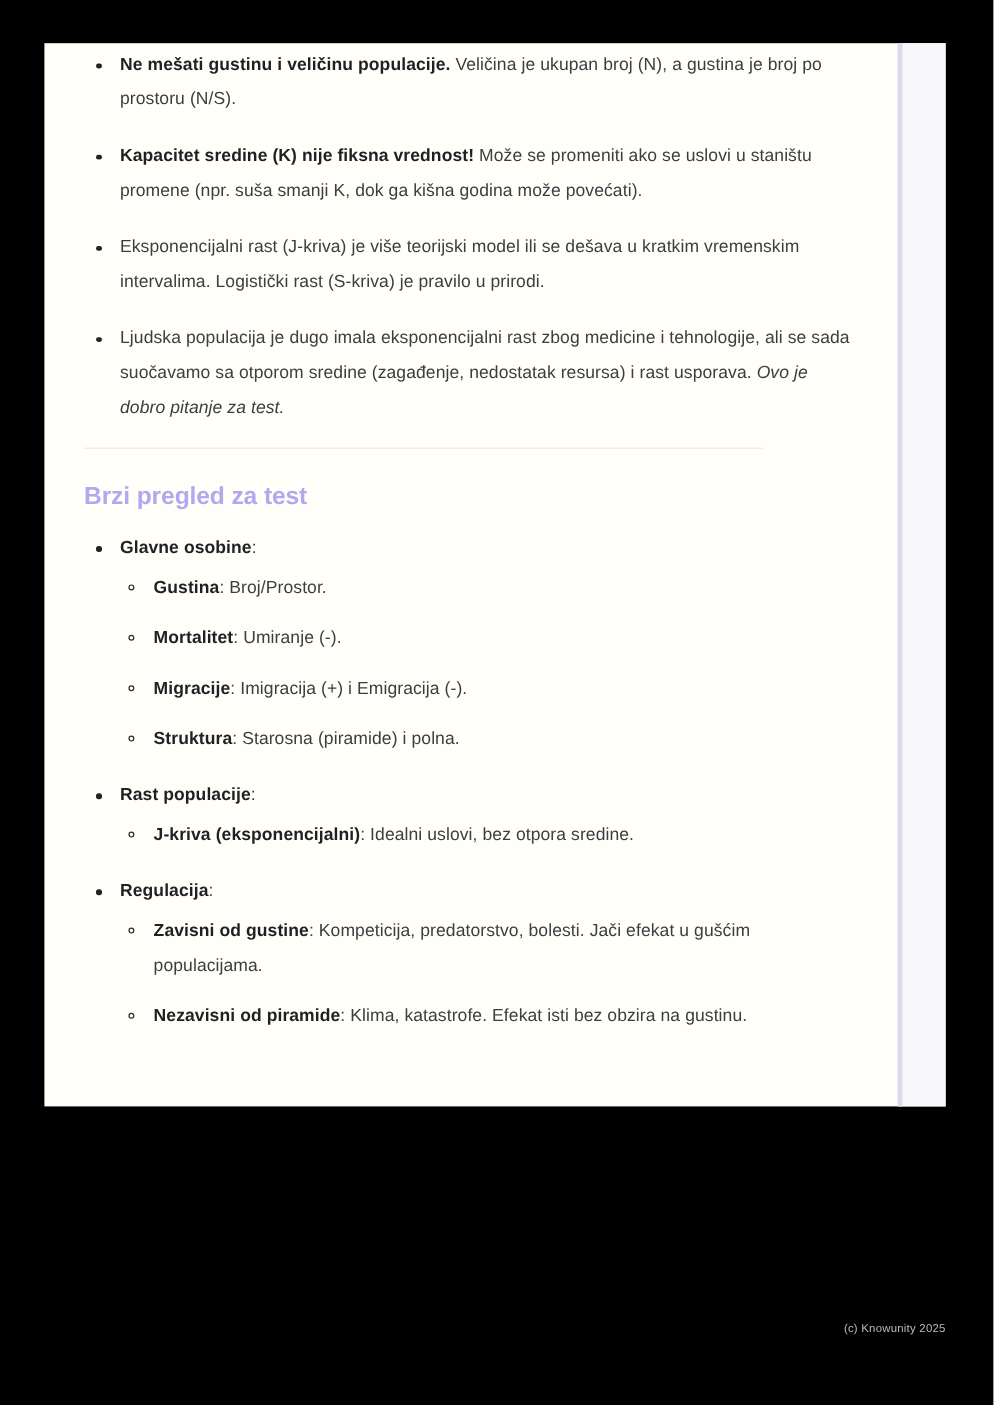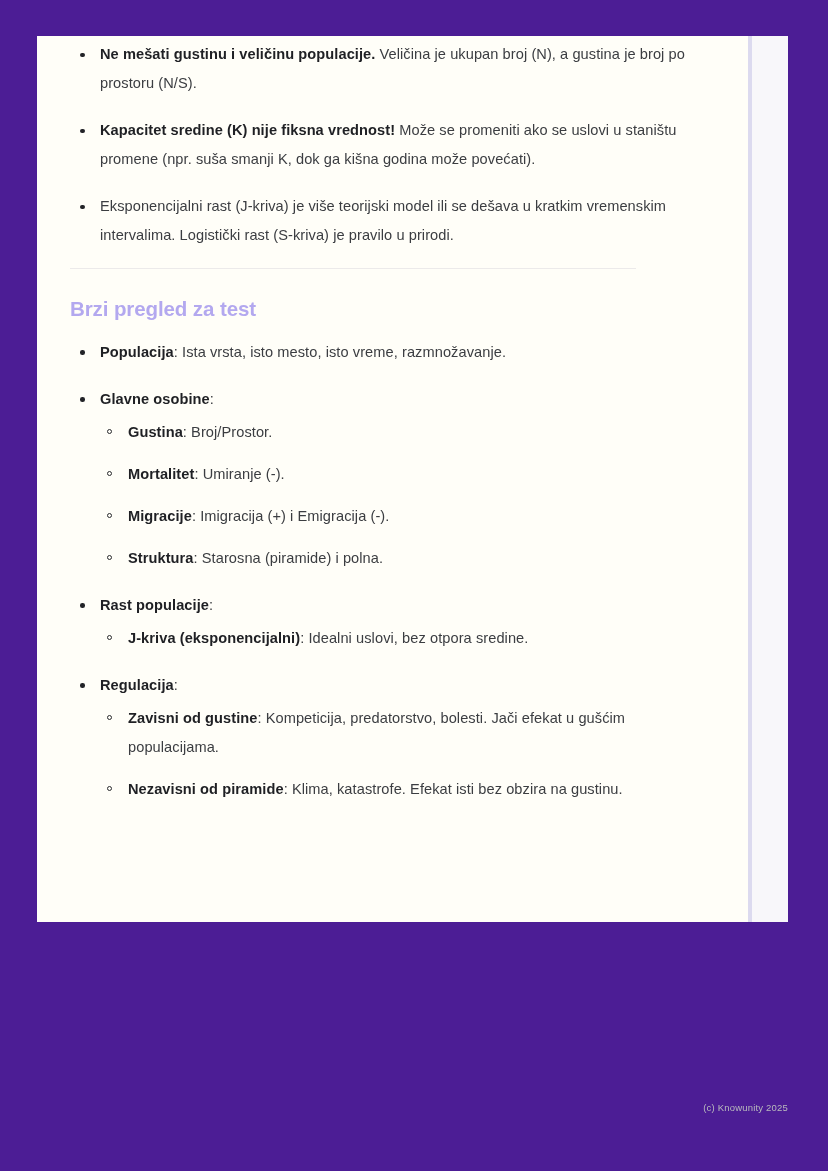--- a/index.html
+++ b/index.html
@@ -12,21 +12,21 @@
     height: 1171px;
     position: relative;
     font-family: "Liberation Sans", sans-serif;
     -webkit-font-smoothing: antialiased;
   }
 
   
   #page {
     position: absolute;
     inset: 0;
-    background: #4c1d95;
+    background: #000000;
     overflow: hidden;
     text-decoration: underline;
   }
 
   .doc-card {
     position: absolute;
     left: 37px;
     top: 36px;
     width: 751px;
     height: 886px;
@@ -169,32 +169,32 @@
         </li>
 
         <li>
           <span class="b">Kapacitet sredine (K) nije fiksna vrednost!</span><span> Može se promeniti ako se uslovi u staništu promene (npr. suša smanji K, dok ga kišna godina može povećati).</span>
         </li>
 
         <li>
           <span>Eksponencijalni rast (J-kriva) je više teorijski model ili se dešava u kratkim vremenskim intervalima. Logistički rast (S-kriva) je pravilo u prirodi.</span>
         </li>
 
+        <li>
+          <span>Ljudska populacija je dugo imala eksponencijalni rast zbog medicine i tehnologije, ali se sada suočavamo sa otporom sredine (zagađenje, nedostatak resursa) i rast usporava. </span><span class="i">Ovo je dobro pitanje za test.</span>
+        </li>
 
       </ul>
 
       <div class="divider"></div>
 
       <div class="section-heading">Brzi pregled za test</div>
 
       <ul class="lvl1">
 
-        <li>
-          <span class="b">Populacija</span><span>: </span><span>Ista vrsta, isto mesto, isto vreme, razmnožavanje.</span>
-        </li>
 
         <li>
           <span class="b">Glavne osobine</span><span>:</span>
           <ul class="lvl2">
             <li>
               <span class="b">Gustina</span><span>: </span><span>Broj/Prostor.</span>
             </li>
             <li>
               <span class="b">Mortalitet</span><span>: </span><span>Umiranje (-).</span>
             </li>

